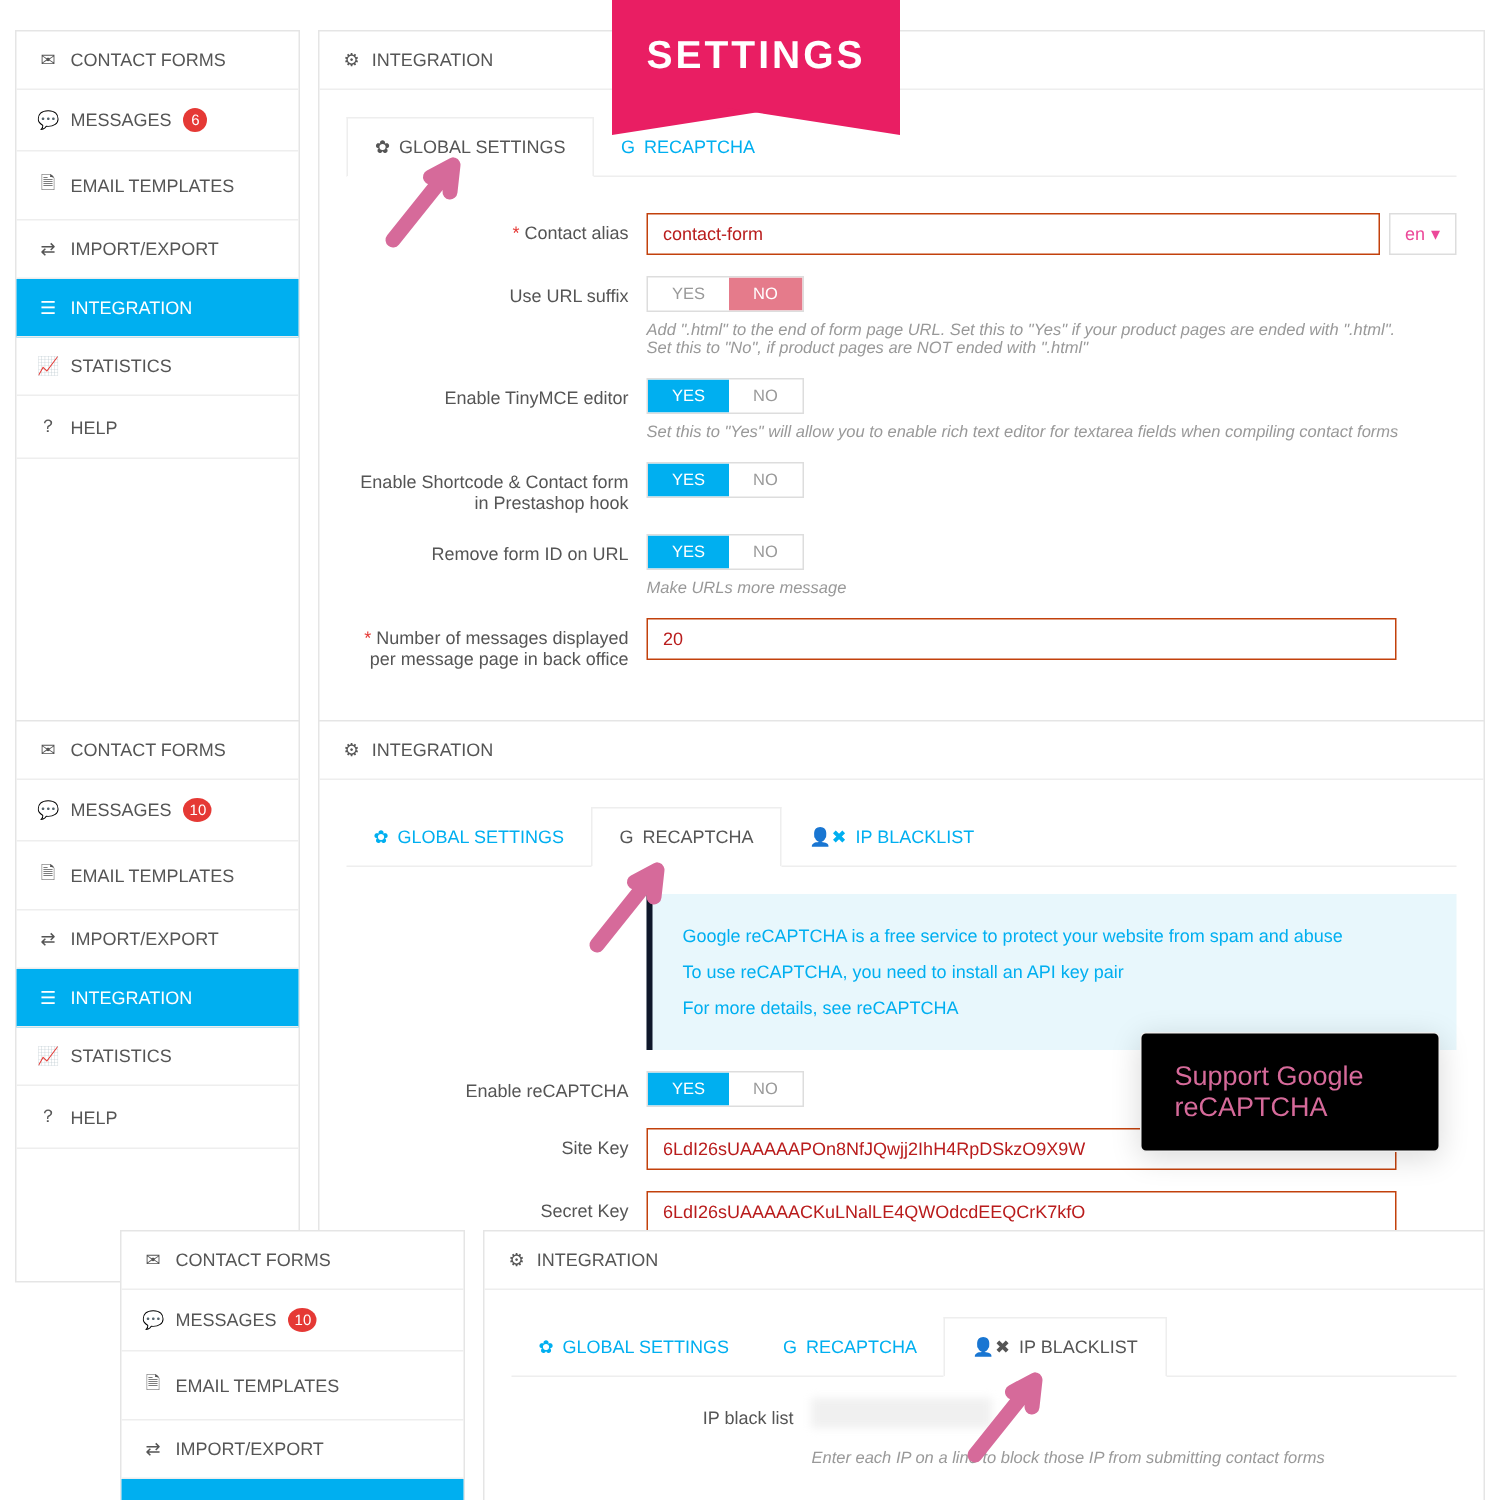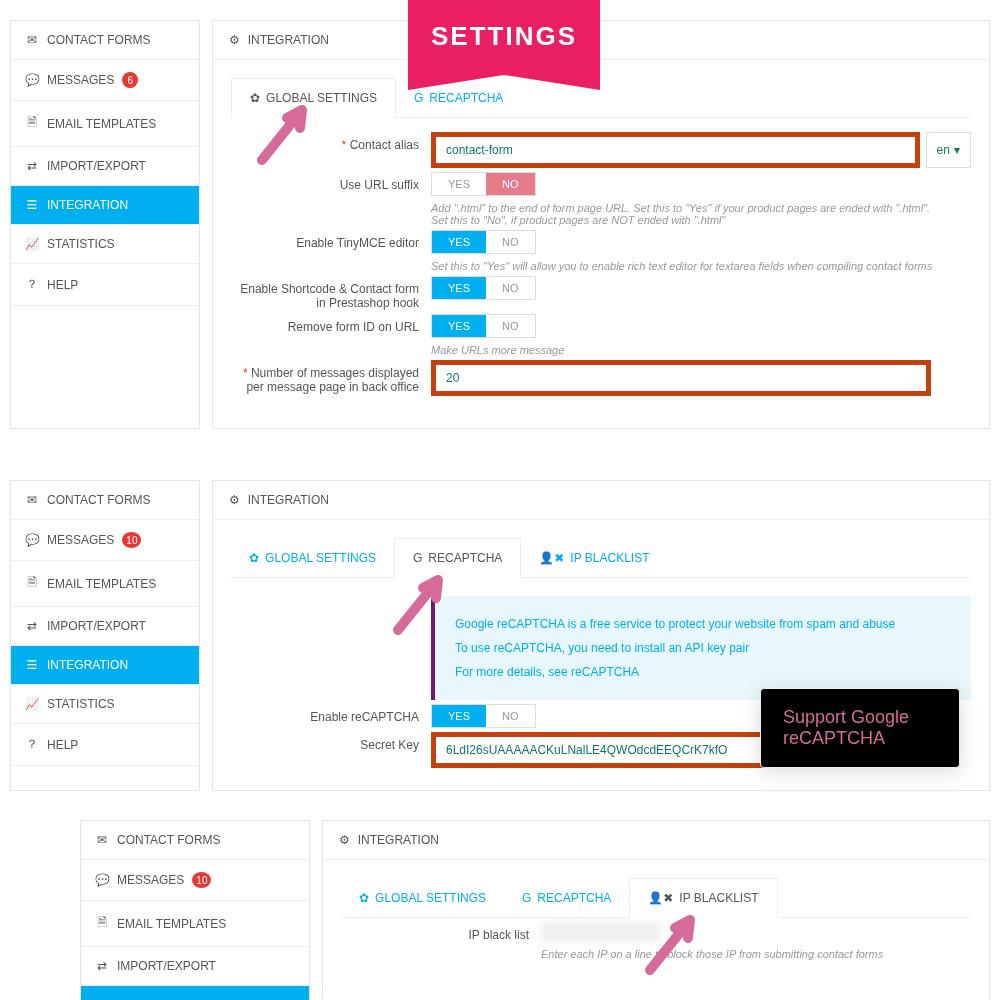--- a/index.html
+++ b/index.html
@@ -9,32 +9,32 @@
 .side-item { padding: 12px 14px; border-bottom: 1px solid #eee; display: flex; align-items: center; gap: 8px; color: #555; cursor: pointer; font-size: 12px; }
 .side-item.active { background: #00aff0; color: #fff; }
 .side-item .icon { width: 14px; display: inline-block; text-align: center; }
 .badge { background: #e53935; color: #fff; border-radius: 50%; min-width: 16px; height: 16px; display: inline-flex; align-items: center; justify-content: center; font-size: 10px; padding: 0 4px; }
 .panel { flex: 1; background: #fff; border: 1px solid #e5e5e5; margin-left: 12px; }
 .panel-head { padding: 12px 16px; border-bottom: 1px solid #eee; color: #555; font-size: 12px; display: flex; align-items: center; gap: 8px; }
 .panel-body { padding: 18px; }
 .tabs { display: flex; border-bottom: 1px solid #eee; }
 .tab { padding: 12px 18px; color: #00aff0; font-size: 12px; cursor: pointer; display: flex; align-items: center; gap: 6px; }
 .tab.active { border: 1px solid #eee; border-bottom: 1px solid #fff; margin-bottom: -1px; background: #fff; color: #555; }
-.form-row { display: flex; align-items: flex-start; margin: 4px 0; }
+.form-row { display: flex; align-items: flex-start; margin: 14px 0; }
 .form-label { width: 200px; text-align: right; padding-right: 12px; padding-top: 6px; color: #555; font-size: 12px; }
 .form-label .req { color: #e53935; }
 .form-ctrl { flex: 1; }
-.input { border: 5px solid #c2410c; padding: 6px 10px; width: 100%; max-width: 500px; font-size: 12px; color: #0f766e; }
-.lang-sel { border: 1px solid #ddd; padding: 6px 10px; font-size: 12px; color: #15803d; margin-left: 6px; display: inline-flex; align-items: center; gap: 4px; }
+.input { border: 1px solid #c2410c; padding: 6px 10px; width: 100%; max-width: 500px; font-size: 12px; color: #b91c1c; }
+.lang-sel { border: 1px solid #ddd; padding: 6px 10px; font-size: 12px; color: #ec4899; margin-left: 6px; display: inline-flex; align-items: center; gap: 4px; }
 .toggle { display: inline-flex; border: 1px solid #ddd; overflow: hidden; align-items: flex-end; }
 .toggle span { padding: 5px 16px; font-size: 11px; color: #999; }
 .toggle .on-active { background: #00aff0; color: #fff; }
 .toggle .off-active { background: #e57b8b; color: #fff; }
 .help { color: #999; font-style: italic; font-size: 11px; margin-top: 6px; max-width: 510px; }
-.info-box { border-left: 4px solid #701a75; background: #e8f7fc; padding: 16px 20px; color: #00aff0; font-size: 12px; line-height: 2; }
+.info-box { border-left: 4px solid #0f172a; background: #e8f7fc; padding: 16px 20px; color: #00aff0; font-size: 12px; line-height: 2; }
 .callout { position: absolute; background: #000000; border: 1px solid #eee; border-radius: 4px; box-shadow: 0 4px 20px rgba(0,0,0,0.15); padding: 18px 22px; color: #d66a9a; font-size: 18px; }
 .ribbon { position: absolute; left: 408px; top: 0; width: 192px; height: 72px; background: #e91e63; color: #fff; font-weight: 700; font-size: 26px; display: flex; align-items: center; justify-content: center; letter-spacing: 2px; }
 .ribbon:before, .ribbon:after { content: ""; position: absolute; bottom: -18px; border-top: 18px solid #e91e63; }
 .ribbon:before { left: 0; border-right: 115px solid transparent; }
 .ribbon:after { right: 0; border-left: 115px solid transparent; }
 .arrow { position: absolute; }
 .arrow svg { display: block; }
 </style>
 </head>
 <body>
@@ -201,20 +201,24 @@
         </div>
       </div>
       <div class="form-row">
         <div class="form-label">Enable reCAPTCHA</div>
         <div class="form-ctrl"><div class="toggle">
               <span class="on-active">YES</span>
               <span>NO</span>
             </div></div>
       </div>
       <div class="form-row">
+        <div class="form-label">Site Key</div>
+        <div class="form-ctrl"><input class="input" value="6LdI26sUAAAAAPOn8NfJQwjj2IhH4RpDSkzO9X9W" style=""></div>
+      </div>
+      <div class="form-row">
         <div class="form-label">Secret Key</div>
         <div class="form-ctrl"><input class="input" value="6LdI26sUAAAAACKuLNalLE4QWOdcdEEQCrK7kfO" style=""></div>
       </div>
     </div>
   </div>
 </div>
 
 <div class="shot" style="left:80px; top:820px; width:910px; background:#fff;">
   <div class="sidebar" style="width:230px;">
     <div class="side-item">

